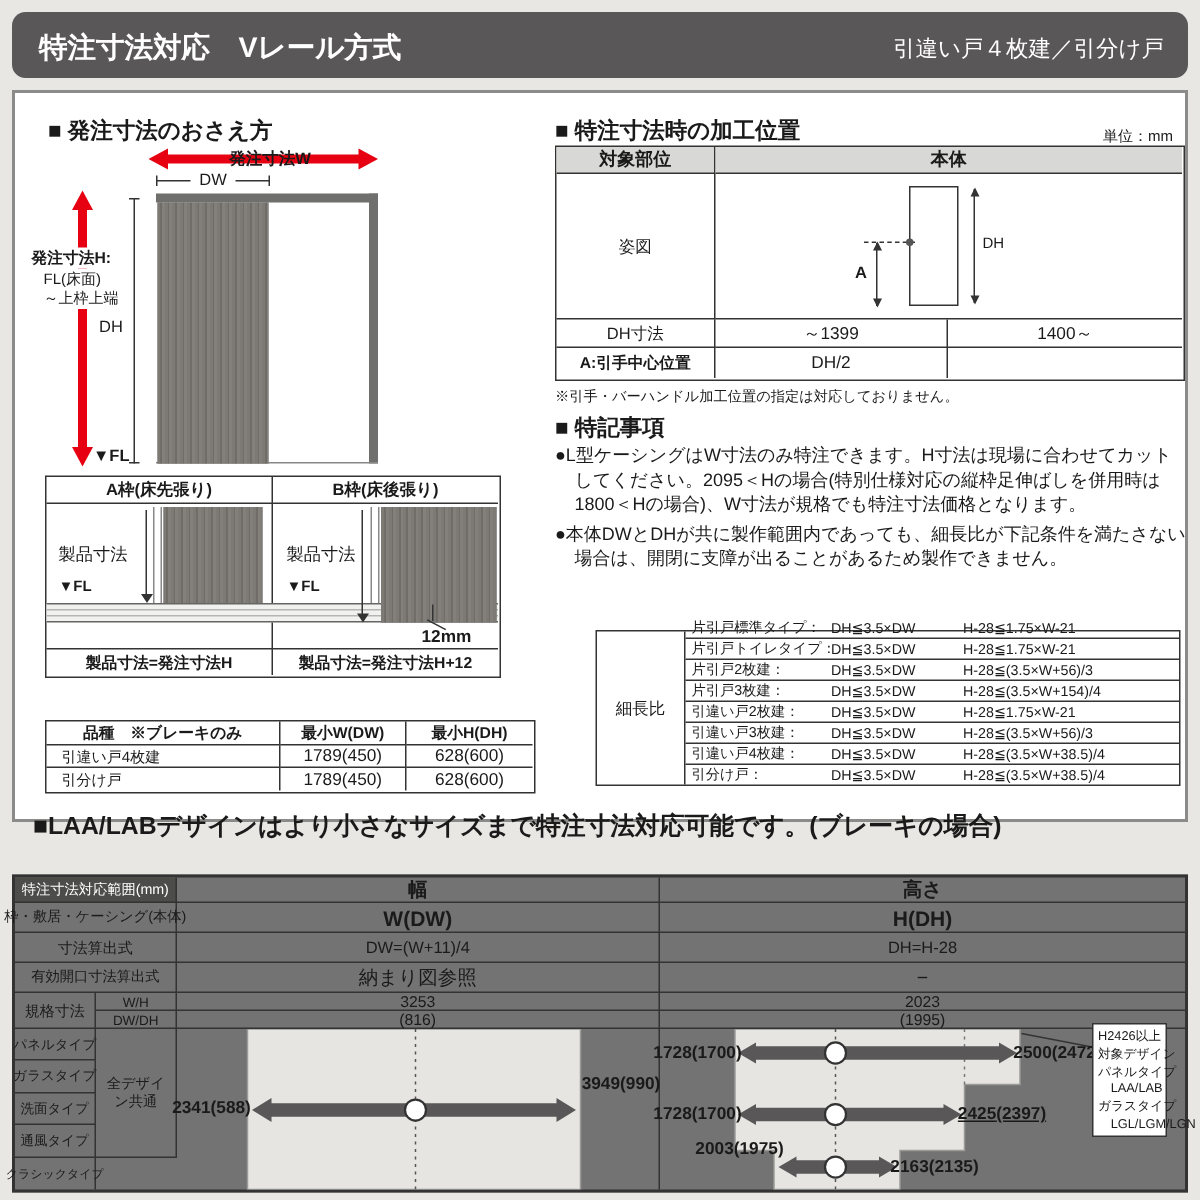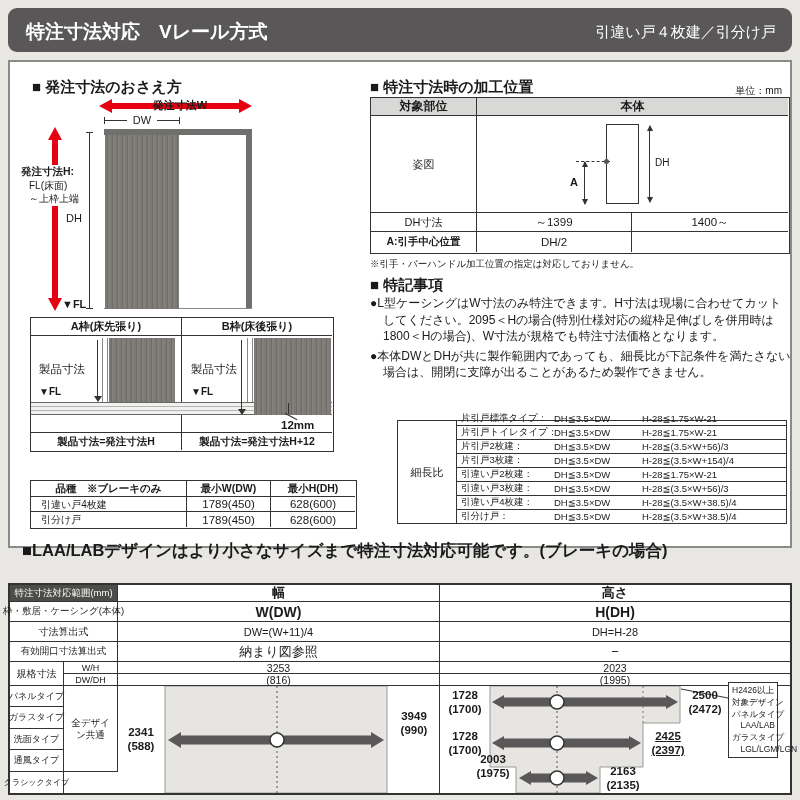--- a/index.html
+++ b/index.html
@@ -18,21 +18,21 @@
   .wood{background:#7b7875 repeating-linear-gradient(90deg,#7d7a76 0 2px,#706d69 2px 3px,#83807c 3px 5px);}
   .framebar{background:#6f6f6d;}
   .thinline{background:#333;}
   .grayline{background:#888;}
   .redshaft{background:#e60012;}
   .tri{width:0;height:0;position:absolute;}
   .floor{background:#f1f1ef;border-top:1px solid #666;border-bottom:1px solid #666;}
   .fline{background:#b5b5b3;}
   .cellhead{background:#d8d8d6;}
   .dark{background:#4c4c4a;color:#fff;}
-  .rangelbl{font-size:11.5px;font-weight:bold;line-height:1.15;display:flex;flex-direction:column;align-items:center;justify-content:center;}
+  .rangelbl{font-size:11.5px;font-weight:bold;line-height:1.15;display:flex;align-items:center;justify-content:center;}
   .callout{border:1.5px solid #333;background:#fff;font-size:8.5px;line-height:11.8px;padding:2px 2px 0 3px;}
   .srow{flex:1;display:flex;align-items:center;border-bottom:1px solid #333;font-size:9.5px;}
   .srow:last-child{border-bottom:none;}
   .srow .t{width:93px;padding-left:4px;}
   .srow .c1{width:88px;}
   .srow .c2{flex:1;}
   .bullet{padding-left:13px;text-indent:-13px;margin-bottom:3px;}
 </style>
 </head>
 <body>
@@ -207,21 +207,21 @@
             <span class="t nw">引分け戸：</span>
             <span class="c1 nw">DH≦3.5×DW</span>
             <span class="c2 nw">H-28≦(3.5×W+38.5)/4</span>
           </div>
       </div>
     </div>
 
     <div class="a b nw" style="left:12px;top:478px;font-size:16.5px;">■LAA/LABデザインはより小さなサイズまで特注寸法対応可能です。(ブレーキの場合)</div>
   </div>
 
-  <div class="a" style="left:8px;top:583px;width:784px;height:212px;border:2px solid #333;background:#ffffff;">
+  <div class="a" style="left:8px;top:583px;width:784px;height:212px;border:2px solid #333;background:#737373;">
 
     <div class="a c dark rb bb nw" style="left:0;top:0;width:108px;height:17px;font-size:9.5px;">特注寸法対応範囲(mm)</div>
     <div class="a c b rb bb nw" style="left:108px;top:0;width:322px;height:17px;font-size:13px;">幅</div>
     <div class="a c b bb nw" style="left:430px;top:0;width:350px;height:17px;font-size:13px;">高さ</div>
 
     <div class="a c rb bb nw" style="left:0;top:17px;width:108px;height:20px;font-size:9.5px;">枠・敷居・ケーシング(本体)</div>
     <div class="a c b rb bb nw" style="left:108px;top:17px;width:322px;height:20px;font-size:14px;">W(DW)</div>
     <div class="a c b bb nw" style="left:430px;top:17px;width:350px;height:20px;font-size:14px;">H(DH)</div>
 
     <div class="a c rb bb nw" style="left:0;top:37px;width:108px;height:20px;font-size:10px;">寸法算出式</div>

